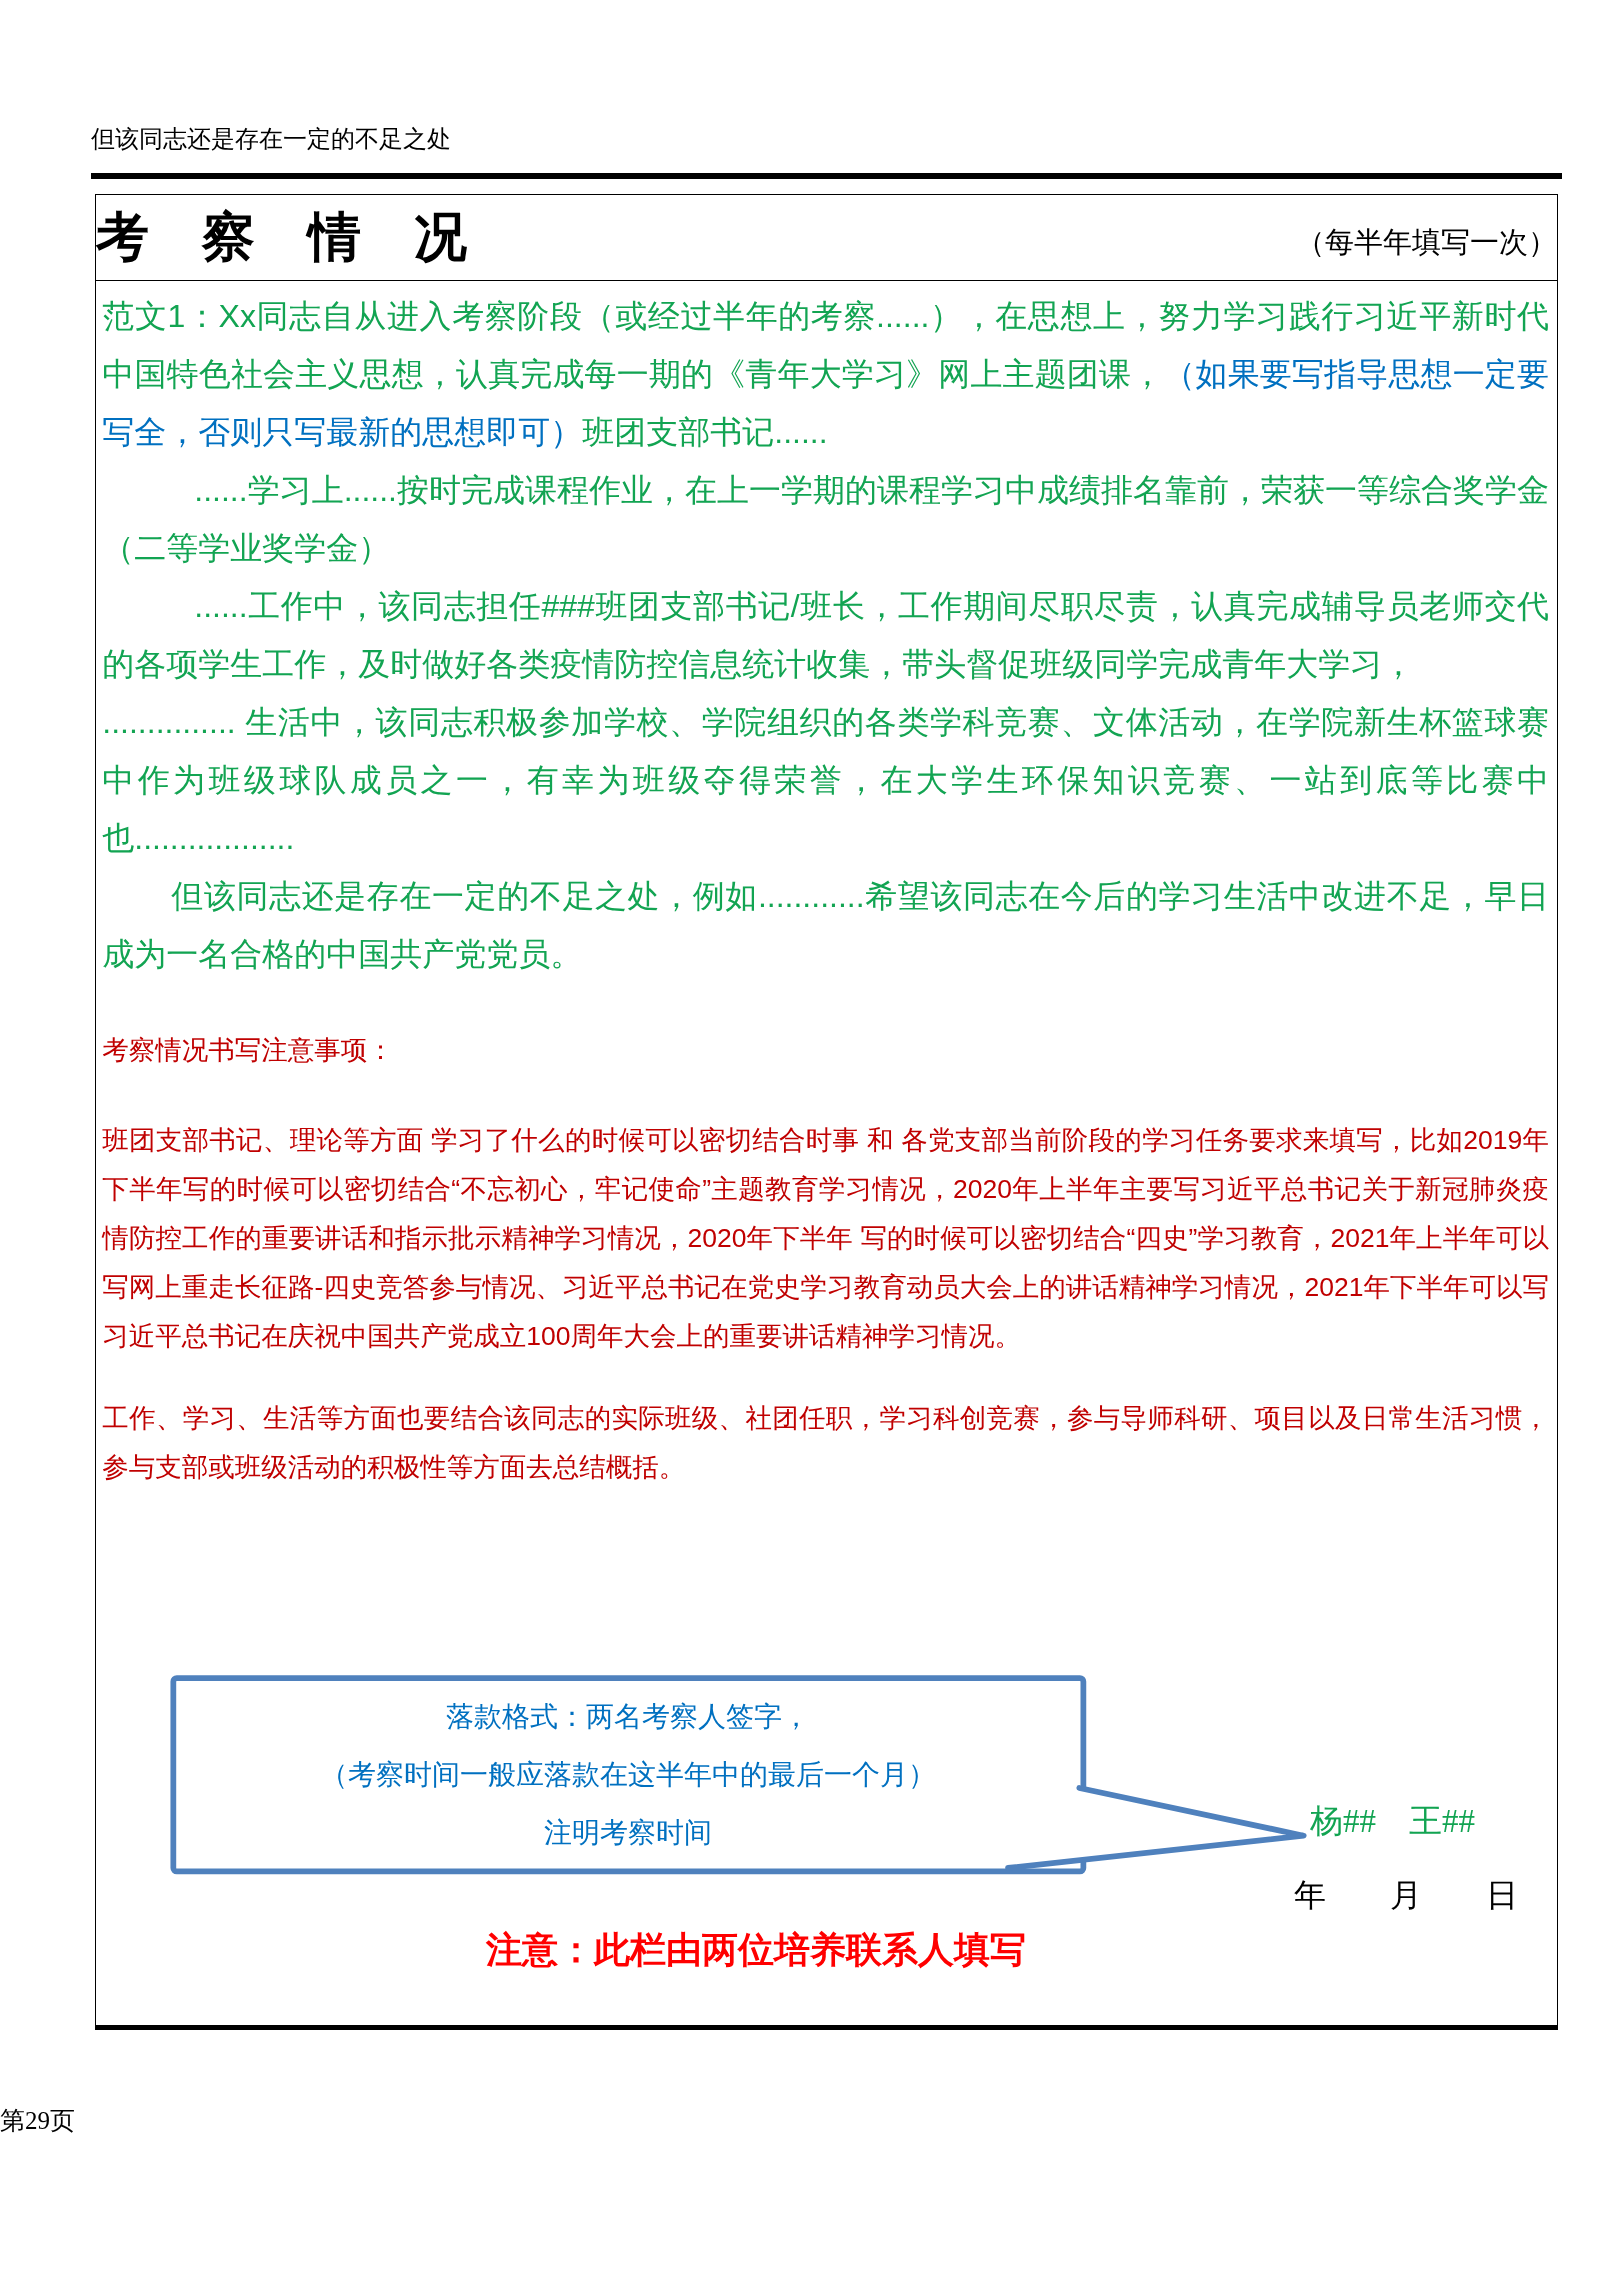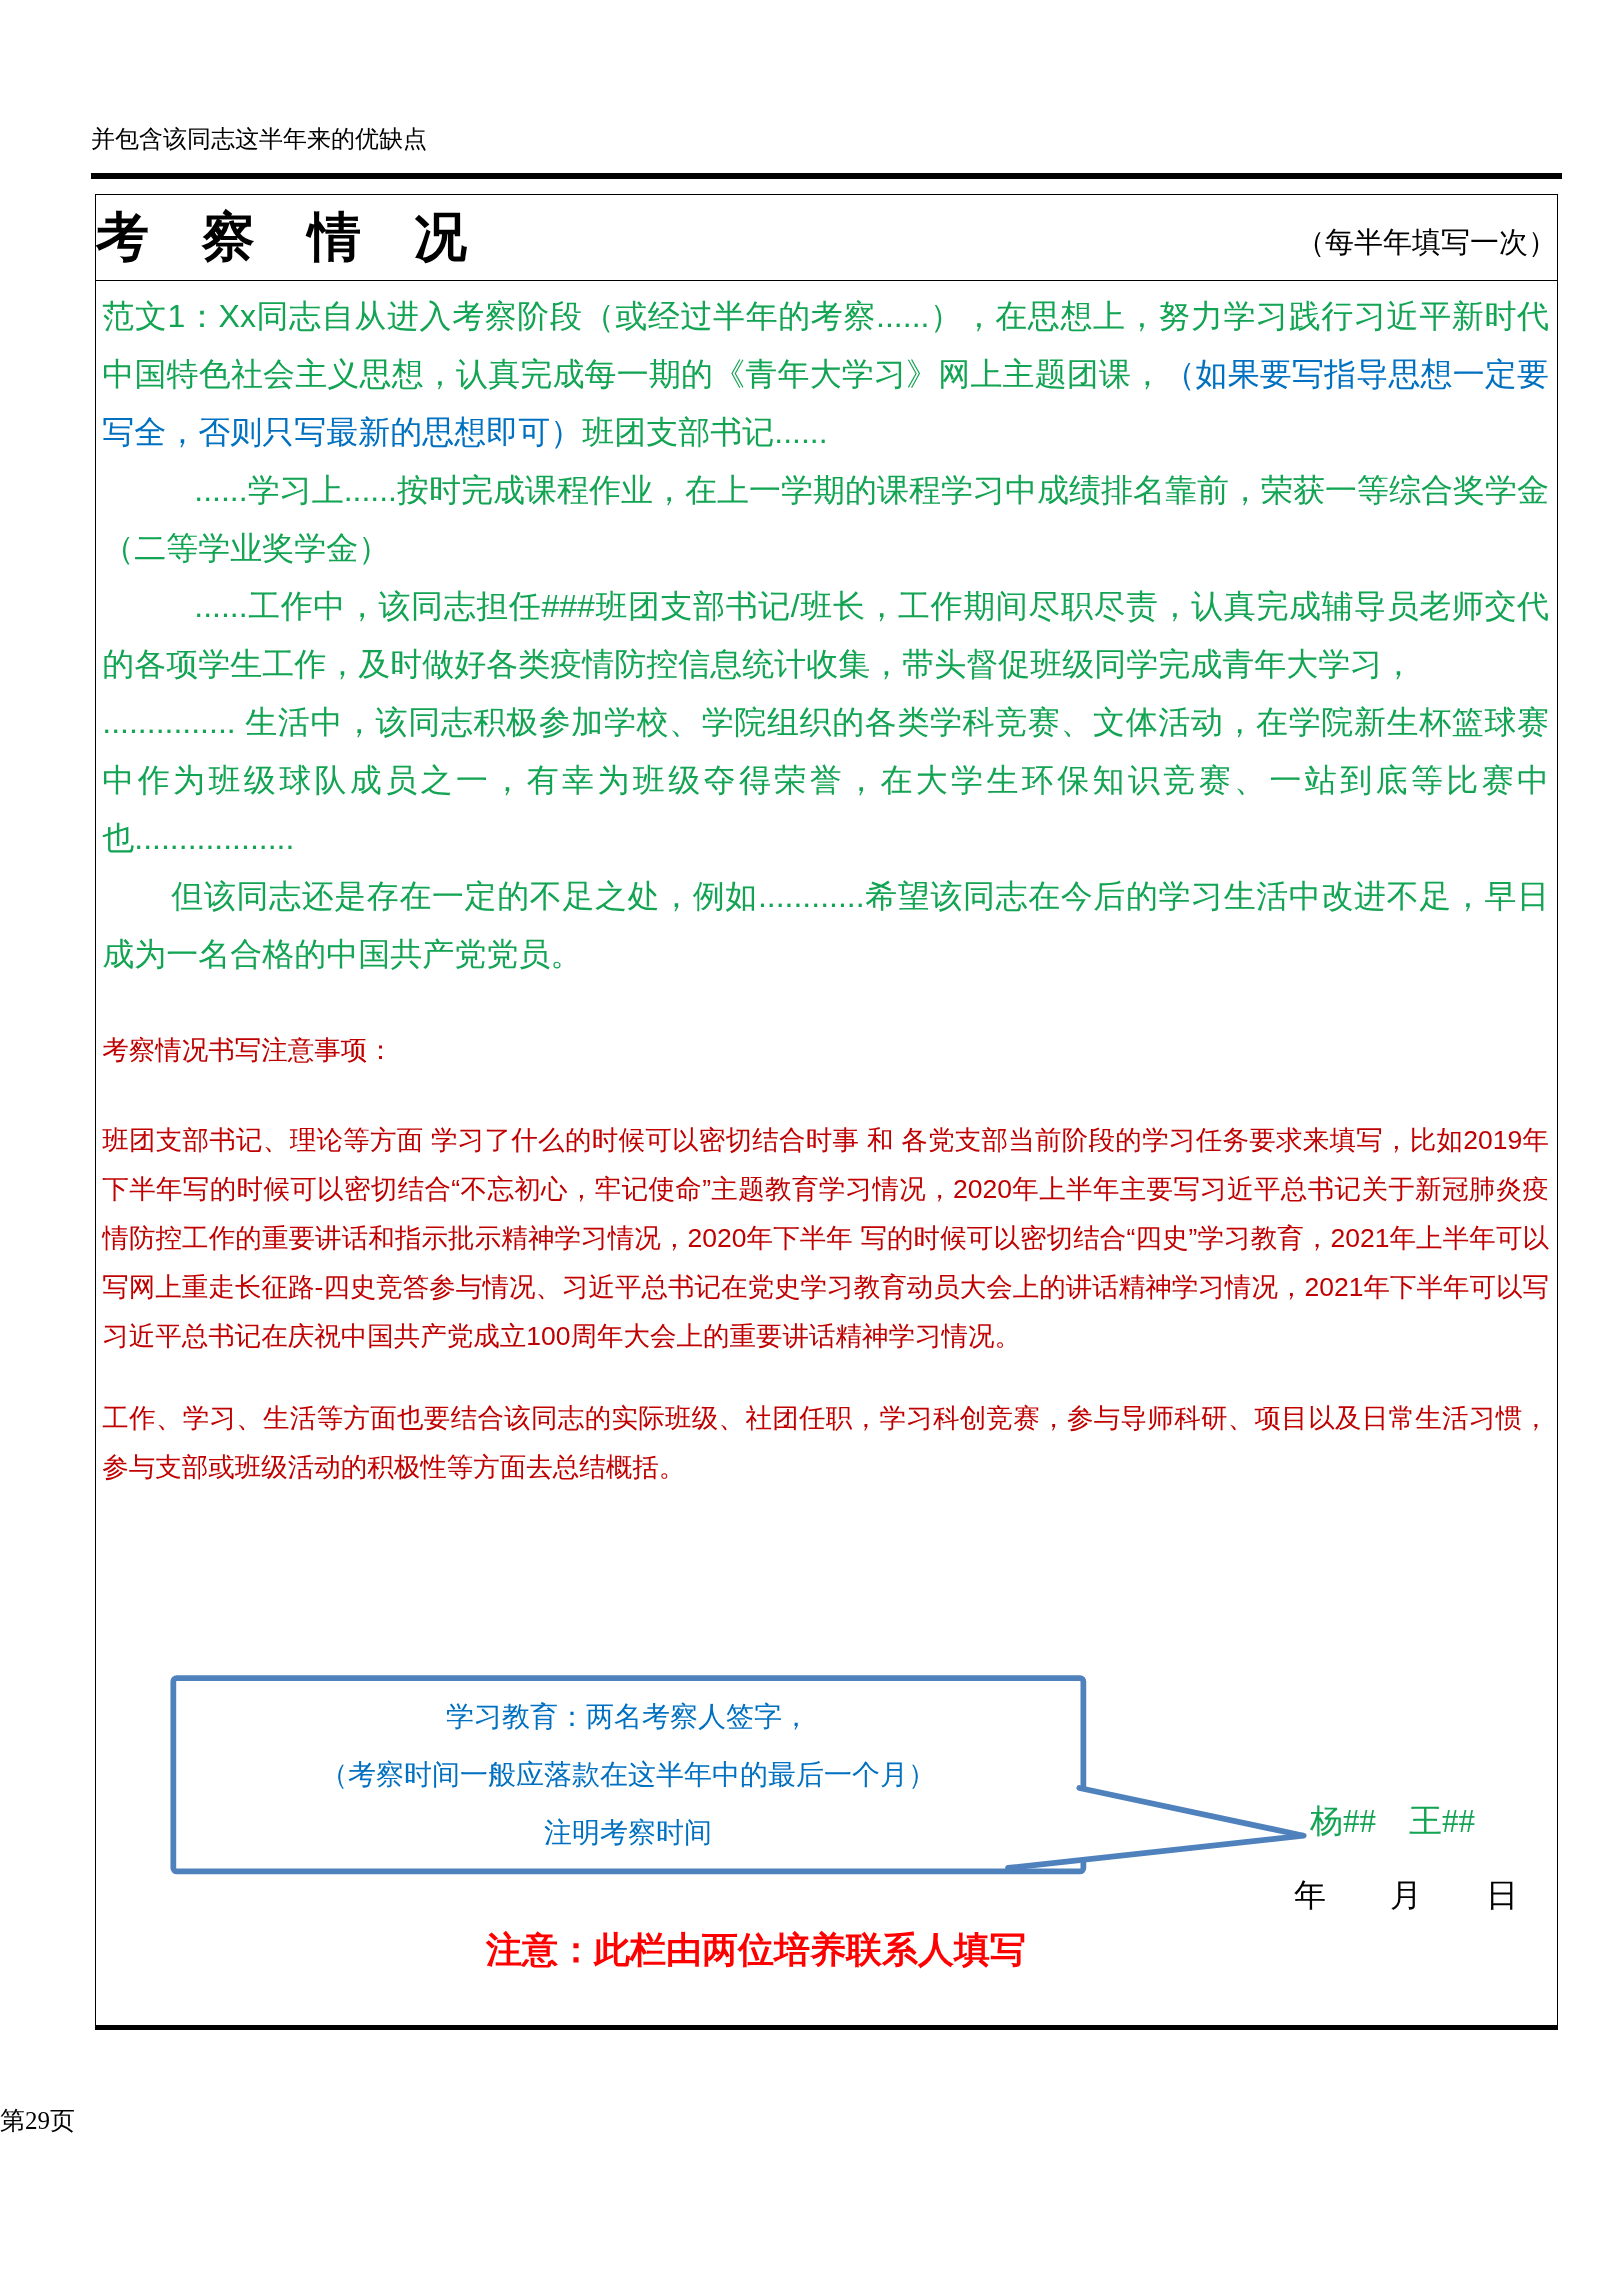--- a/index.html
+++ b/index.html
@@ -70,21 +70,21 @@
     position:absolute; left:0; top:2104px; width:1624px; text-align:left;
     font-family:"Liberation Serif", serif; font-size:25px; color:#000;
   }
 </style>
 </head>
 <body>
 
 <div class="page">
 
   <div class="hdr">
-    <span>并包含该同志这半年来的优缺点</span>
+    <span>但该同志还是存在一定的不足之处</span>
   </div>
   <div class="hdr-rule"></div>
 
   <div class="doc">
     <div class="title-row">
       <span class="title-main">考　察　情　况</span>
       <span class="title-sub">（每半年填写一次）</span>
     </div>
 
     <div class="content">
@@ -98,21 +98,21 @@
       <p class="r r-p2">班团支部书记、理论等方面 学习了什么的时候可以密切结合时事 和 各党支部当前阶段的学习任务要求来填写，比如2019年下半年写的时候可以密切结合“不忘初心，牢记使命”主题教育学习情况，2020年上半年主要写习近平总书记关于新冠肺炎疫情防控工作的重要讲话和指示批示精神学习情况，2020年下半年 写的时候可以密切结合“四史”学习教育，2021年上半年可以写网上重走长征路-四史竞答参与情况、习近平总书记在党史学习教育动员大会上的讲话精神学习情况，2021年下半年可以写习近平总书记在庆祝中国共产党成立100周年大会上的重要讲话精神学习情况。</p>
       <p class="r r-p3">工作、学习、生活等方面也要结合该同志的实际班级、社团任职，学习科创竞赛，参与导师科研、项目以及日常生活习惯，参与支部或班级活动的积极性等方面去总结概括。</p>
     </div>
   </div>
 
   <svg class="callout-svg" viewBox="0 0 2020 365" xmlns="http://www.w3.org/2000/svg">
     <rect x="11" y="14" width="1582" height="336" rx="6" fill="#ffffff" stroke="#4f81bd" stroke-width="10"></rect>
     <path d="M1586,205 L1976,288 L1462,344" fill="#ffffff" stroke="#4f81bd" stroke-width="10" stroke-linejoin="round" stroke-linecap="round"></path>
   </svg>
   <div class="callout-text">
-    <div>学习教育：两名考察人签字，</div>
+    <div>落款格式：两名考察人签字，</div>
     <div>（考察时间一般应落款在这半年中的最后一个月）</div>
     <div>注明考察时间</div>
   </div>
 
   <div class="sign-names">杨##　王##</div>
   <div class="sign-date">年　　月　　日</div>
 
   <div class="warning">注意：此栏由两位培养联系人填写</div>
 
   <div class="page-num">第29页</div>

